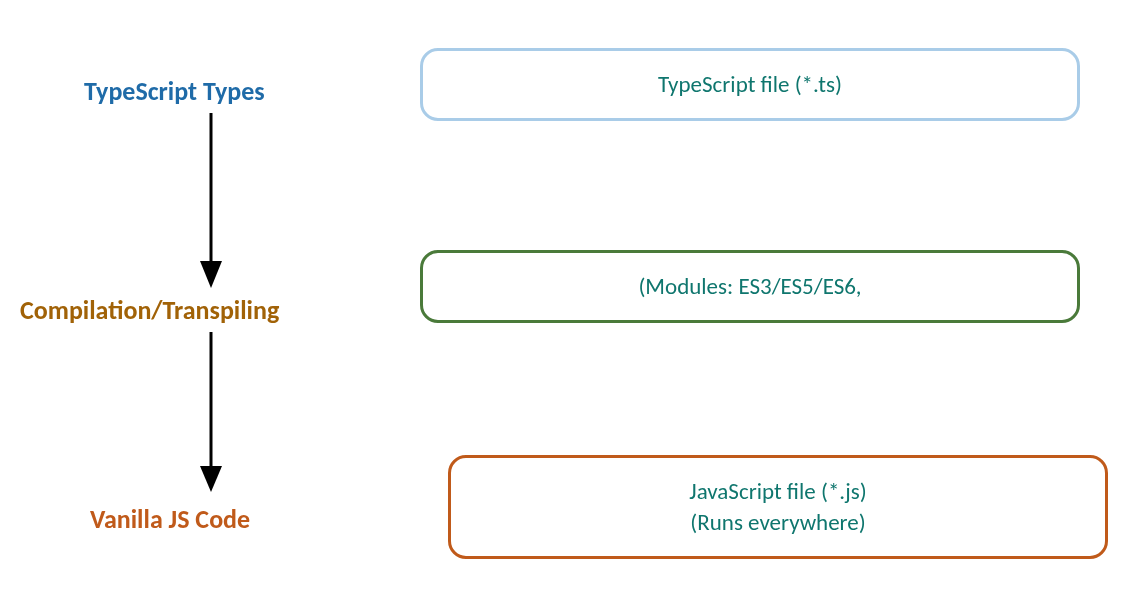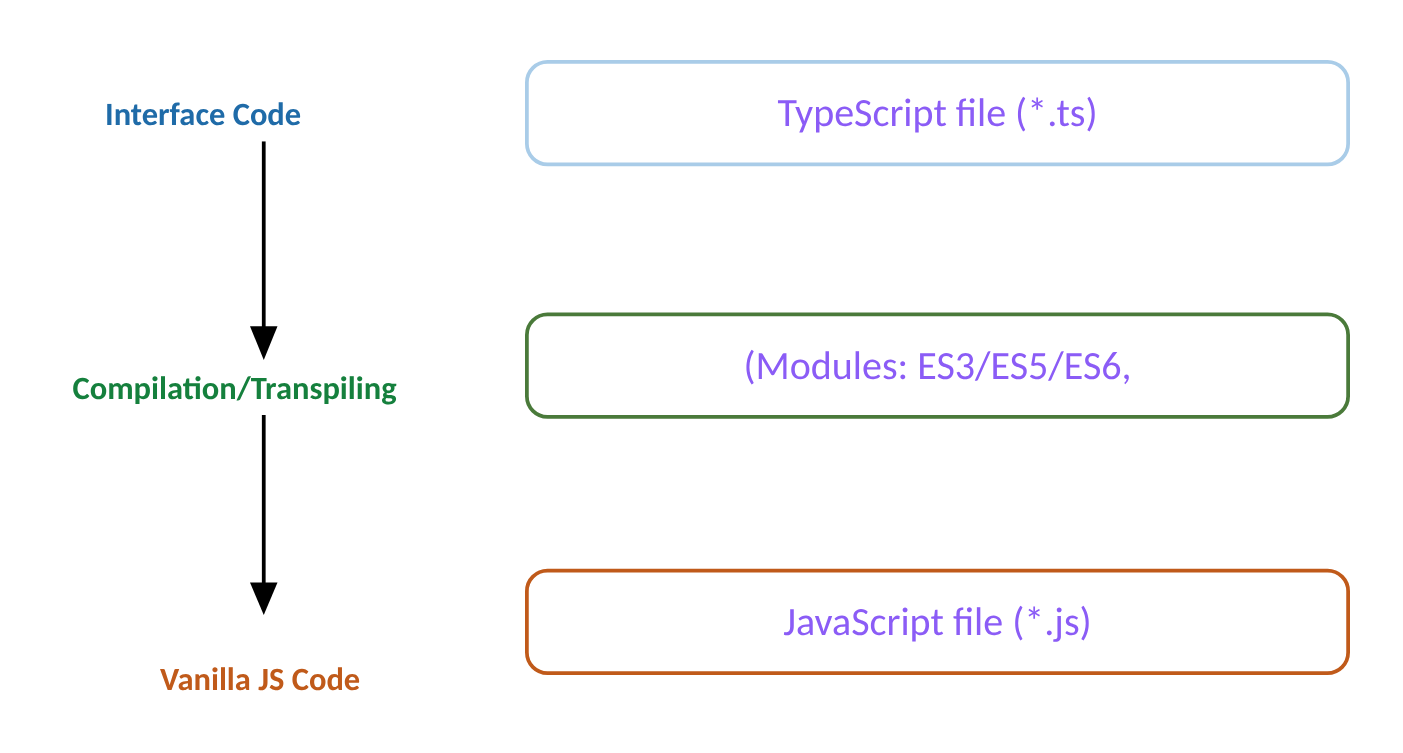--- a/index.html
+++ b/index.html
@@ -26,28 +26,26 @@
       text-align: center;
     }
     .label-1 {
       left: 84px;
       top: 75px;
       color: #1f6ba8;
     }
     .label-2 {
       left: 20px;
       top: 294px;
-      color: #15803d;
-      margin-left: 38px;
+      color: #a16207;
     }
     .label-3 {
       left: 90px;
-      top: 527px;
+      top: 503px;
       color: #c05a1a;
-      margin-left: 38px;
     }
     .arrow {
       position: absolute;
       left: 196px;
     }
     .arrow-1 {
       top: 113px;
     }
     .arrow-2 {
       top: 332px;
@@ -56,43 +54,44 @@
       position: absolute;
       left: 420px;
       width: 660px;
       border-radius: 18px;
       border: 3px solid;
       padding: 18px 20px;
       text-align: center;
       background: #ffffff;
     }
     .box-line {
-      font-size: 32px;
-      color: #8b5cf6;
+      font-size: 23px;
+      color: #0f766e;
       line-height: 1.35;
     }
     .box-1 {
       top: 48px;
       border-color: #a9cce8;
     }
     .box-2 {
       top: 250px;
       border-color: #4a7a3a;
     }
     .box-3 {
       top: 455px;
       border-color: #c05a1a;
+      margin-left: 28px;
     }
   </style>
 </head>
 <body>
 
 <div class="diagram">
 
-  <div class="left-label label-1">Interface Code</div>
+  <div class="left-label label-1">TypeScript Types</div>
 
   <div class="arrow arrow-1">
     <svg width="30" height="175" viewBox="0 0 30 175">
       <line x1="15" y1="0" x2="15" y2="152" stroke="#000" stroke-width="3"></line>
       <polygon points="15,175 4,148 26,148" fill="#000"></polygon>
     </svg>
   </div>
 
   <div class="left-label label-2">Compilation/Transpiling</div>
 
@@ -108,15 +107,16 @@
   <div class="box box-1">
     <div class="box-line">TypeScript file (*.ts)</div>
   </div>
 
   <div class="box box-2">
     <div class="box-line">(Modules: ES3/ES5/ES6,</div>
   </div>
 
   <div class="box box-3">
     <div class="box-line">JavaScript file (*.js)</div>
+    <div class="box-line">(Runs everywhere)</div>
   </div>
 
 </div>
 
 </body></html>

